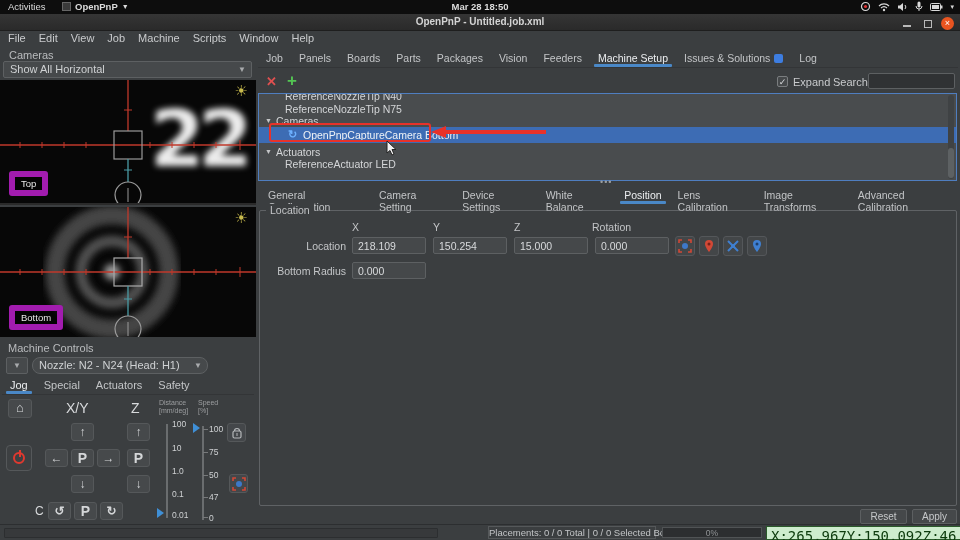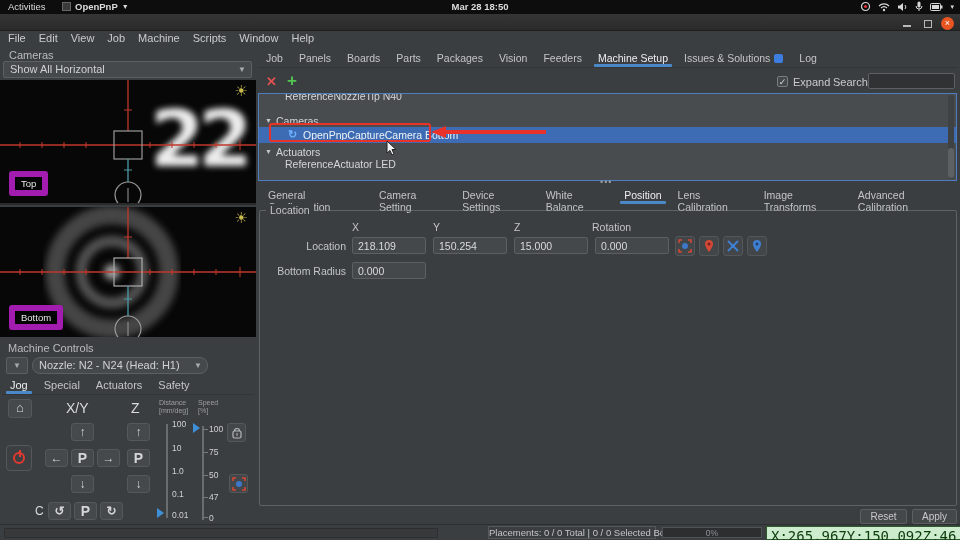--- a/index.html
+++ b/index.html
@@ -151,20 +151,21 @@
       <svg width="13" height="8">
           <rect x="0.5" y="0.5" width="10" height="7" rx="1" fill="none" stroke="#d8d8d8"></rect>
           <rect x="2" y="2" width="7" height="4" fill="#d8d8d8"></rect>
           <rect x="11" y="2.5" width="1.5" height="3" fill="#d8d8d8"></rect>
         </svg>
       <span style="font-size:7px;color:#d8d8d8">▾</span>
     </span>
   </div>
 
   <div id="title-bar">
+    <span class="title">OpenPnP - Untitled.job.xml</span>
     <span class="win-btn wb-min"></span>
     <span class="win-btn wb-max"></span>
     <span class="win-btn wb-close"></span>
   </div>
 
   <div id="menu-bar">
     <span>File</span>
     <span>Edit</span>
     <span>View</span>
     <span>Job</span>
@@ -342,20 +343,23 @@
   <span id="tool-plus">+</span>
   <span id="expand-box"></span>
   <span class="abs" id="expand-lbl">Expand</span>
   <span class="abs" id="search-lbl">Search</span>
   <input id="search-input" value="" style="">
 
   <div id="tree">
     <div class="trow" style="top:-4px">
         <span style="position:absolute;left:26px">ReferenceNozzleTip N40</span>
       </div>
+    <div class="trow" style="top:9px">
+        <span style="position:absolute;left:26px">ReferenceNozzleTip N75</span>
+      </div>
     <div class="trow" style="top:21px">
         <span class="dis">▼</span>
         <span style="position:absolute;left:17px">Cameras</span>
       </div>
     <div class="trow sel" style="top:33px">
       <span class="cam-ico" style="position:absolute;left:29px;top:1px">↻</span>
       <span style="position:absolute;left:44px;top:2px">OpenPnpCaptureCamera Bottom</span>
     </div>
     <div class="trow" style="top:52px">
         <span class="dis">▼</span>

